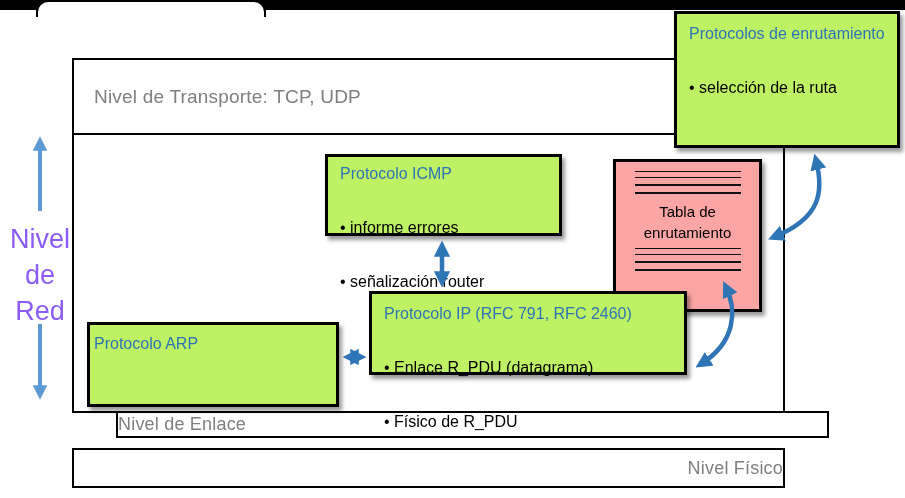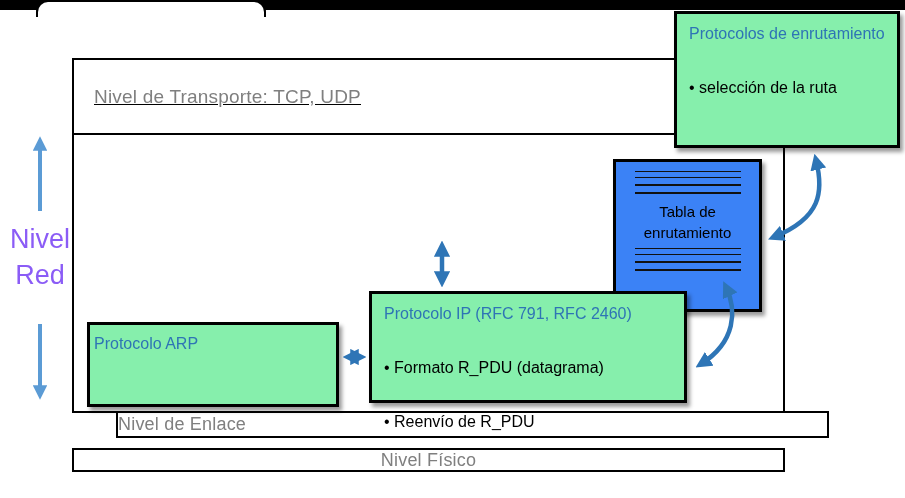--- a/index.html
+++ b/index.html
@@ -9,46 +9,46 @@
   }
   
   .topbar{position:absolute;left:0;top:0;width:905px;height:10px;background:#000;z-index:2;}
   .toptab{
     position:absolute;left:36px;top:0;width:226px;height:15px;background:#fff;
     border:2.5px solid #000;border-bottom:none;border-radius:12px 12px 0 0;z-index:3;
   }
   
   .layerbox{position:absolute;box-sizing:border-box;border:2.5px solid #000;background:#fff;}
   .layerbox .ltext{color:#7f7f7f;}
-  .transport{left:72px;top:58px;width:713px;height:77px;display:flex;align-items:center;z-index:1;text-decoration:underline;}
+  .transport{left:72px;top:58px;width:713px;height:77px;display:flex;align-items:center;z-index:1;}
   .transport .ltext{font-size:19px;padding-left:20px;letter-spacing:.2px;}
   .redzone{left:72px;top:133px;width:713px;height:280px;z-index:1;}
   .enlace{left:72px;top:411px;width:713px;height:27px;display:flex;align-items:center;justify-content:flex-start;z-index:1;margin-left:44px;}
-  .fisico{left:72px;top:448px;width:713px;height:24px;display:flex;align-items:center;justify-content:center;z-index:1;}
+  .fisico{left:72px;top:448px;width:713px;height:40px;display:flex;align-items:center;justify-content:flex-end;z-index:1;}
   .enlace .ltext,.fisico .ltext{font-size:18px;letter-spacing:.2px;}
   
   .sidelabel{
     position:absolute;left:0;top:221px;width:80px;text-align:center;z-index:4;
     color:#8b5cf6;font-size:27px;line-height:36px;
   }
   
   .pbox{
-    position:absolute;box-sizing:border-box;background:#86efac;border:3px solid #000;
+    position:absolute;box-sizing:border-box;background:#bef264;border:3px solid #000;
     box-shadow:3px 4px 4px rgba(0,0,0,0.40);z-index:5;
   }
   .pbox .ptitle{color:#2e74b5;font-size:16px;line-height:22px;}
   .pbox .pbullet{color:#000;font-size:16px;line-height:21.5px;margin-top:32px;}
   .icmp{left:325px;top:154px;width:237px;height:82px;padding:6px 12px;}
-  .ip{left:369px;top:291px;width:318px;height:112px;padding:9px 12px;}
+  .ip{left:369px;top:291px;width:318px;height:84px;padding:9px 12px;}
   .arp{left:87px;top:322px;width:252px;height:85px;padding:8px 4px;}
   .routing{left:674px;top:11px;width:226px;height:137px;padding:9px 12px;}
   
   .tablebox{
     position:absolute;left:613px;top:159px;width:149px;height:153px;box-sizing:border-box;
-    background:#3b82f6;border:3px solid #000;box-shadow:3px 4px 4px rgba(0,0,0,0.40);z-index:4;
+    background:#fca5a5;border:3px solid #000;box-shadow:3px 4px 4px rgba(0,0,0,0.40);z-index:4;
     text-align:center;
   }
   .tlines{width:106px;margin:0 auto;}
   .tlines.top{margin-top:9px;}
   .tlines.bottom{margin-top:5px;}
   .dline{height:5px;border-top:1.8px solid #111;border-bottom:1.8px solid #111;}
   .sline{height:0;border-top:2.2px solid #111;margin-top:6px;}
   .tlabel{margin-top:7px;color:#000;font-size:15px;line-height:21px;}
   
   .arrows{position:absolute;left:0;top:0;width:905px;height:498px;z-index:6;pointer-events:none;}
@@ -67,28 +67,34 @@
   <div class="layerbox redzone"></div>
   <div class="layerbox enlace">
     <span class="ltext">Nivel de Enlace</span>
   </div>
   <div class="layerbox fisico">
     <span class="ltext">Nivel Físico</span>
   </div>
 
   <div class="sidelabel">
     <div>Nivel</div>
+    <div>de</div>
     <div>Red</div>
   </div>
 
+  <div class="pbox icmp">
+    <div class="ptitle">Protocolo ICMP</div>
+    <div class="pbullet">• informe errores</div>
+    <div class="pbullet">• señalización router</div>
+  </div>
 
   <div class="pbox ip">
     <div class="ptitle">Protocolo IP (RFC 791, RFC 2460)</div>
-    <div class="pbullet">• Formato R_PDU (datagrama)</div>
-    <div class="pbullet">• Reenvío de R_PDU</div>
+    <div class="pbullet">• Enlace R_PDU (datagrama)</div>
+    <div class="pbullet">• Físico de R_PDU</div>
   </div>
 
   <div class="pbox arp">
     <div class="ptitle">Protocolo ARP</div>
   </div>
 
   <div class="pbox routing">
     <div class="ptitle">Protocolos de enrutamiento</div>
     <div class="pbullet">• selección de la ruta</div>
   </div>

